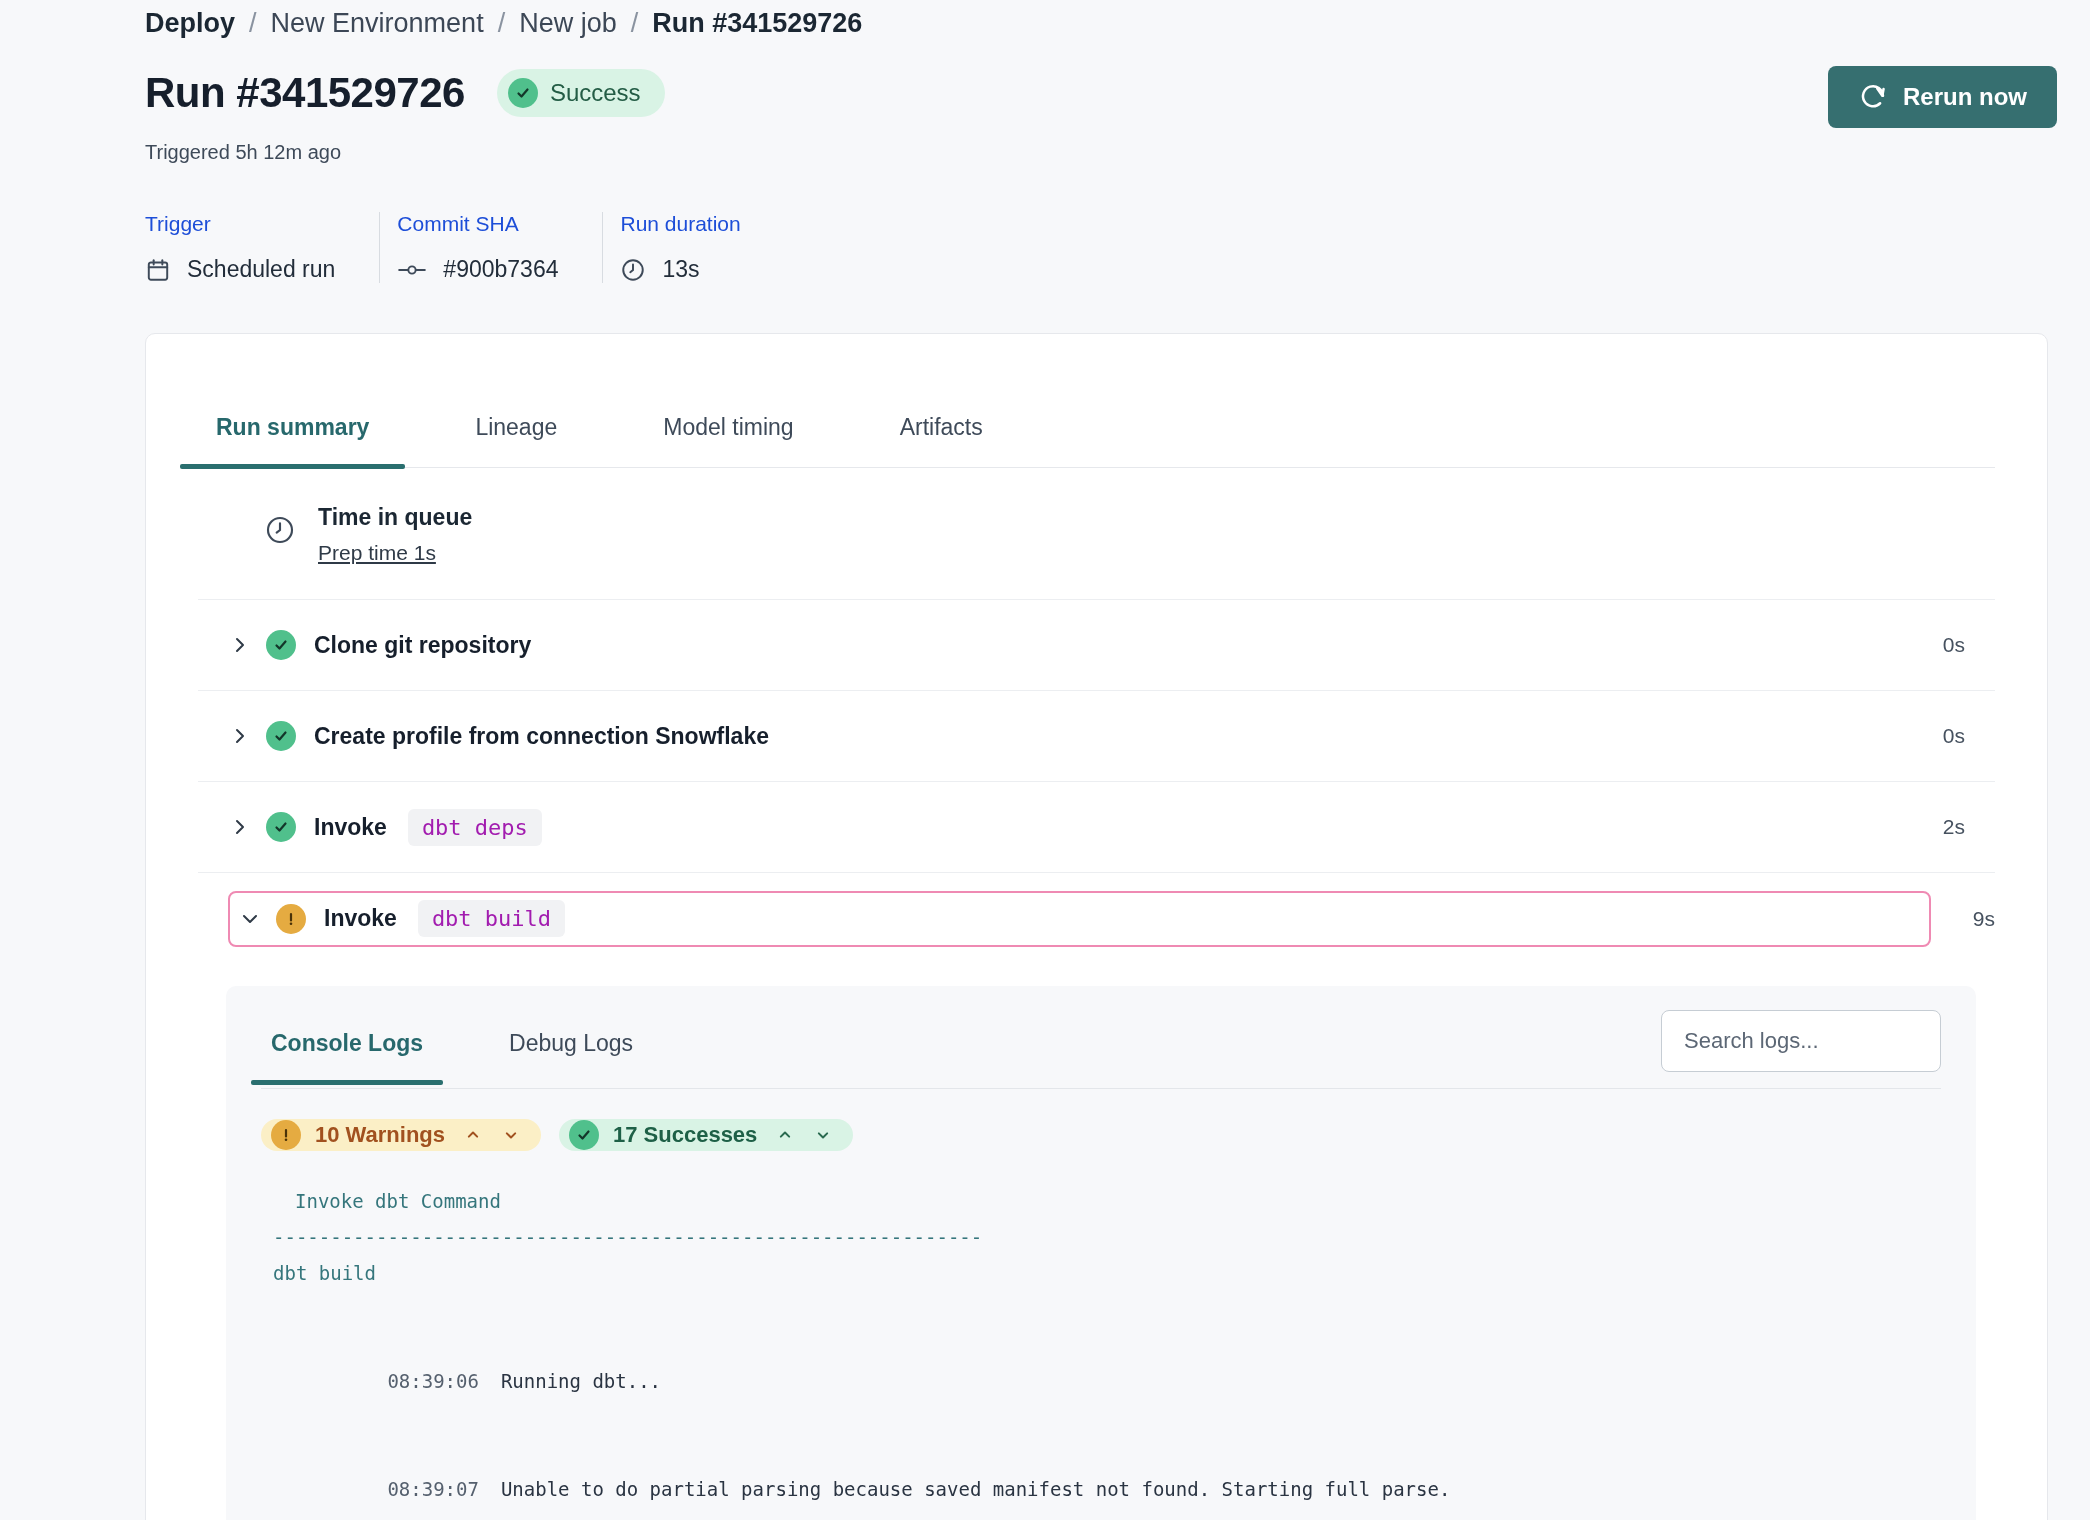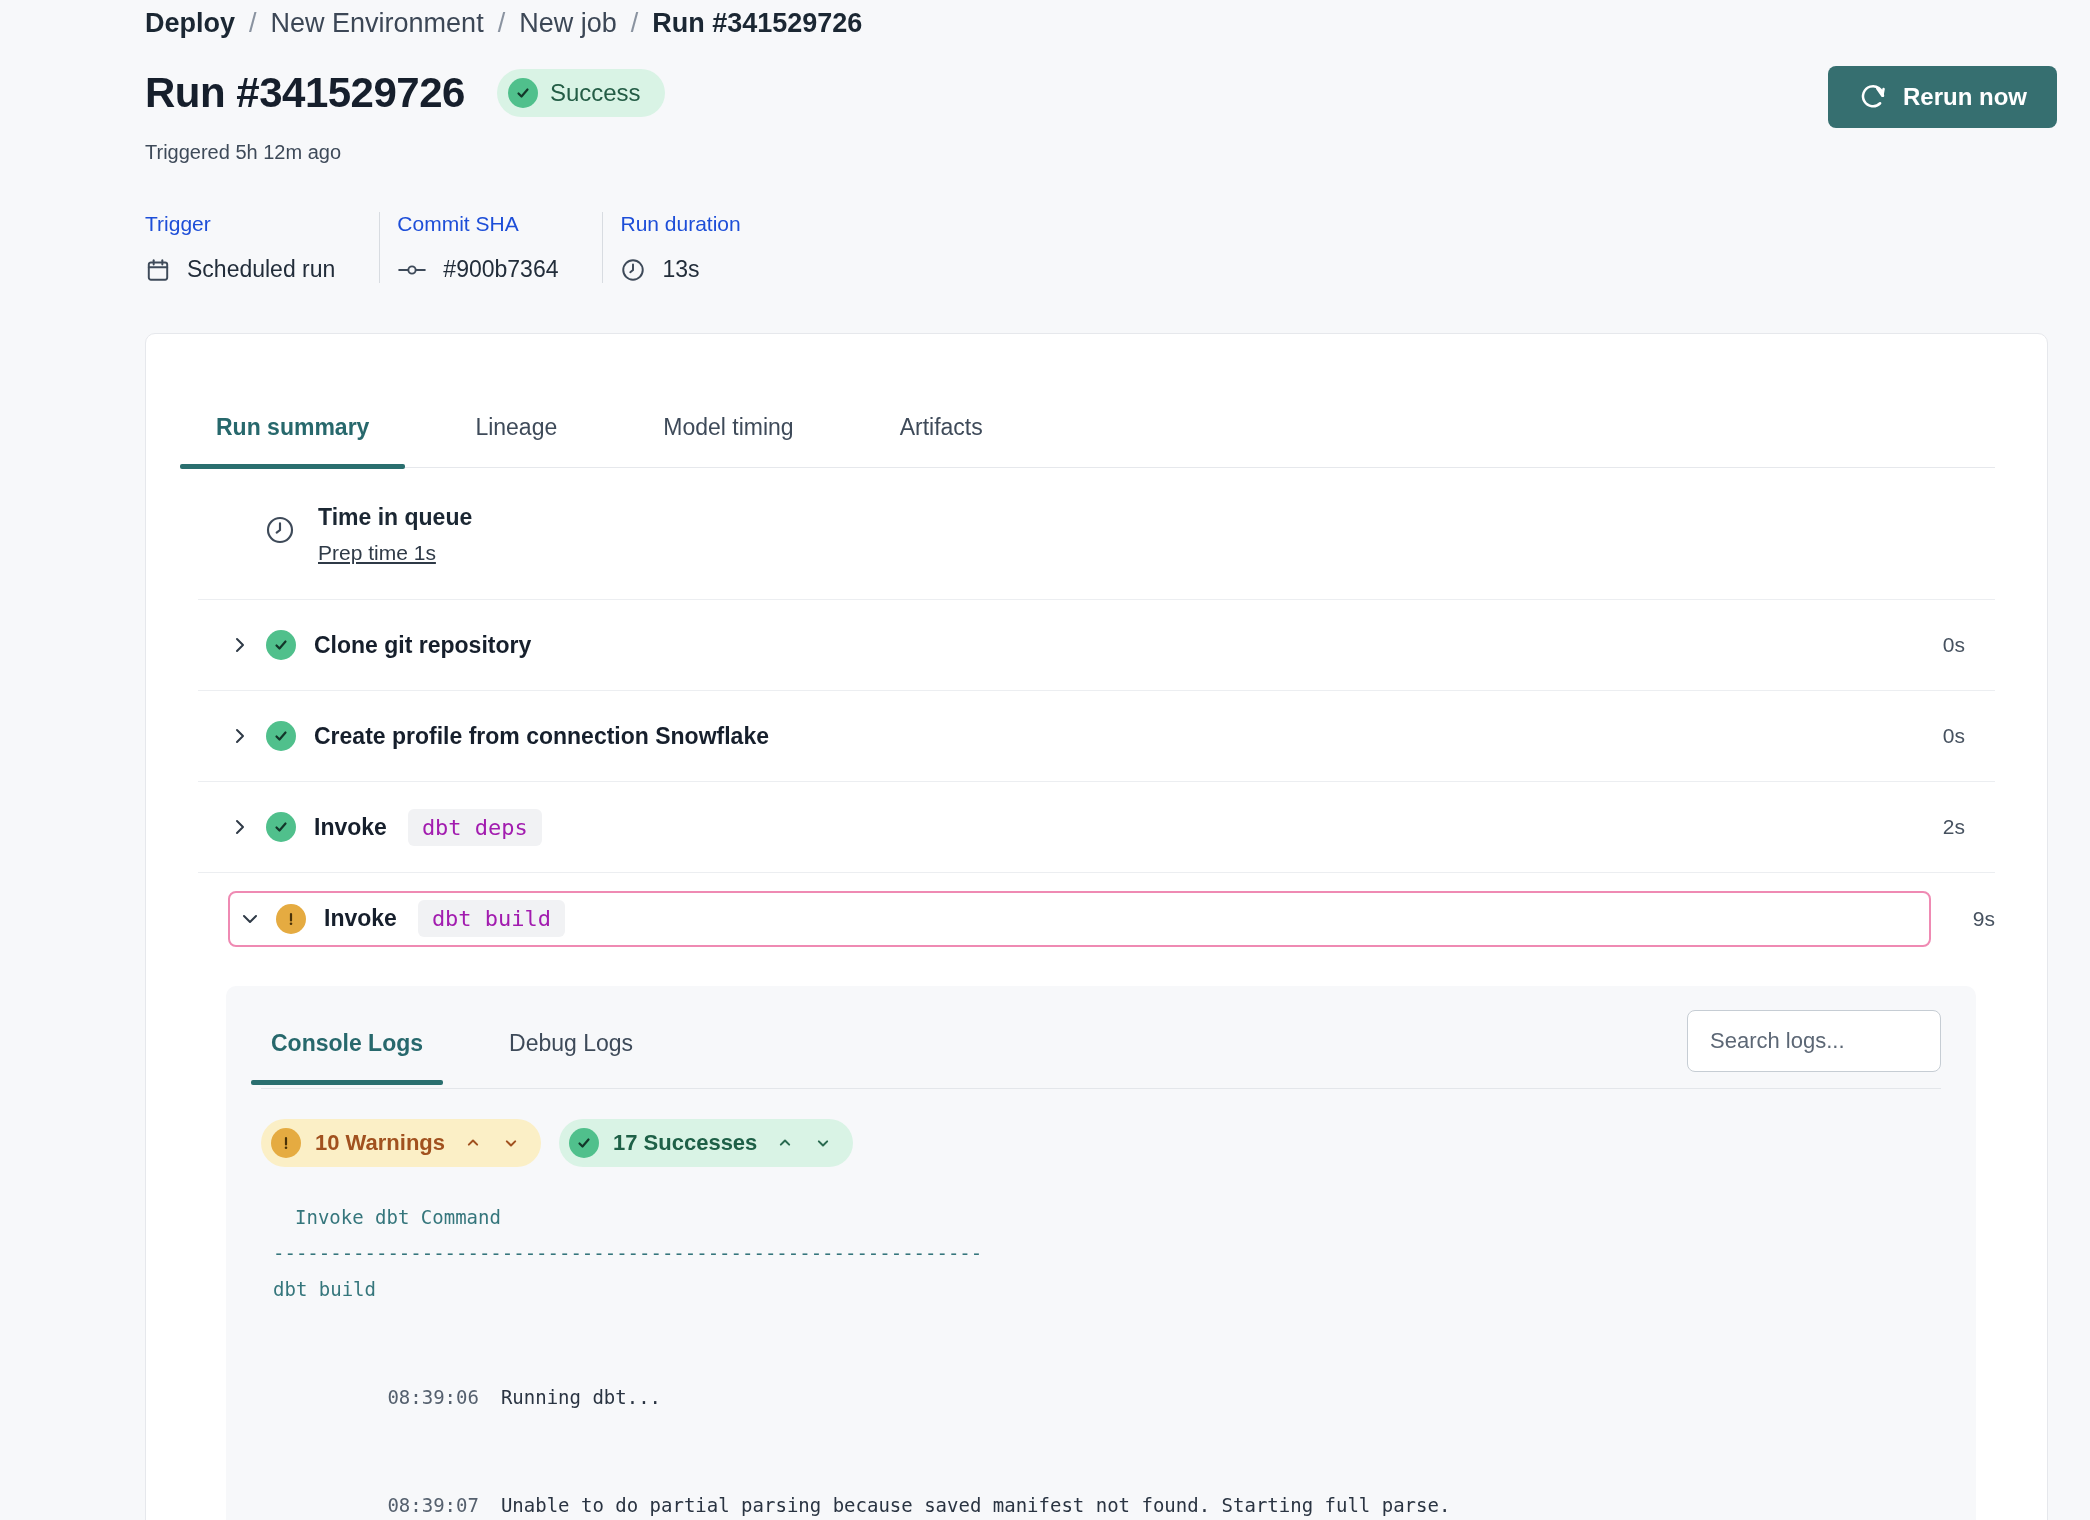--- a/index.html
+++ b/index.html
@@ -67,28 +67,28 @@
   .expanded-row .step-duration { margin-left: 0; width: 44px; text-align: right; }
 
   
   .log-panel { margin: 22px 0 0 28px; width: 1750px; background: #f7f8fa; border-radius: 10px; padding: 0 35px 40px 35px; }
   .log-header { display: flex; align-items: center; border-bottom: 1px solid #e3e6ea; padding-top: 24px; }
   .log-tabs { display: flex; gap: 66px; }
   .log-tab { font-size: 23px; color: #3e4a59; padding: 14px 10px 26px 10px; cursor: pointer; position: relative; }
   .log-tab.active { color: #27686c; font-weight: 700; }
   .log-tab.active::after { content: ""; position: absolute; left: -10px; right: -10px; bottom: -2px; height: 5px; background: #2a6f6f; border-radius: 2px; }
   .log-controls { margin-left: auto; display: flex; gap: 26px; align-items: center; padding-bottom: 16px; }
-  .search-input { width: 254px; height: 62px; border: 1px solid #c6cdd4; border-radius: 8px; background: #ffffff;
+  .search-input { width: 280px; height: 62px; border: 1px solid #c6cdd4; border-radius: 8px; background: #ffffff;
     font-size: 22px; color: #222d3a; padding: 0 22px; font-family: "Liberation Sans", sans-serif; }
   .search-input::placeholder { color: #5c6775; }
   .download-btn { height: 62px; display: flex; align-items: center; gap: 16px; background: #ffffff; border: 1px solid #c6cdd4;
     border-radius: 8px; padding: 0 24px; font-size: 22px; color: #161f2c; font-family: "Liberation Sans", sans-serif; cursor: pointer; }
 
   .badge-row { display: flex; gap: 18px; margin-top: 30px; }
-  .count-badge { display: inline-flex; align-items: center; gap: 14px; height: 48px; border-radius: 999px; padding: 0 20px 0 10px; }
+  .count-badge { display: inline-flex; align-items: center; gap: 14px; height: 32px; border-radius: 999px; padding: 0 20px 0 10px; }
   .count-badge .circ { width: 30px; height: 30px; border-radius: 50%; display: flex; align-items: center; justify-content: center; }
   .count-badge .txt { font-size: 22px; font-weight: 700; }
   .badge-warn { background: #fbefc6; }
   .badge-warn .circ { background: #e5ab41; }
   .badge-warn .txt { color: #a1511f; }
   .badge-warn .mini-chev { color: #a1511f; }
   .badge-ok { background: #d9f3e5; }
   .badge-ok .circ { background: #50c08c; }
   .badge-ok .txt { color: #1e6047; }
   .badge-ok .mini-chev { color: #2a6a50; }

